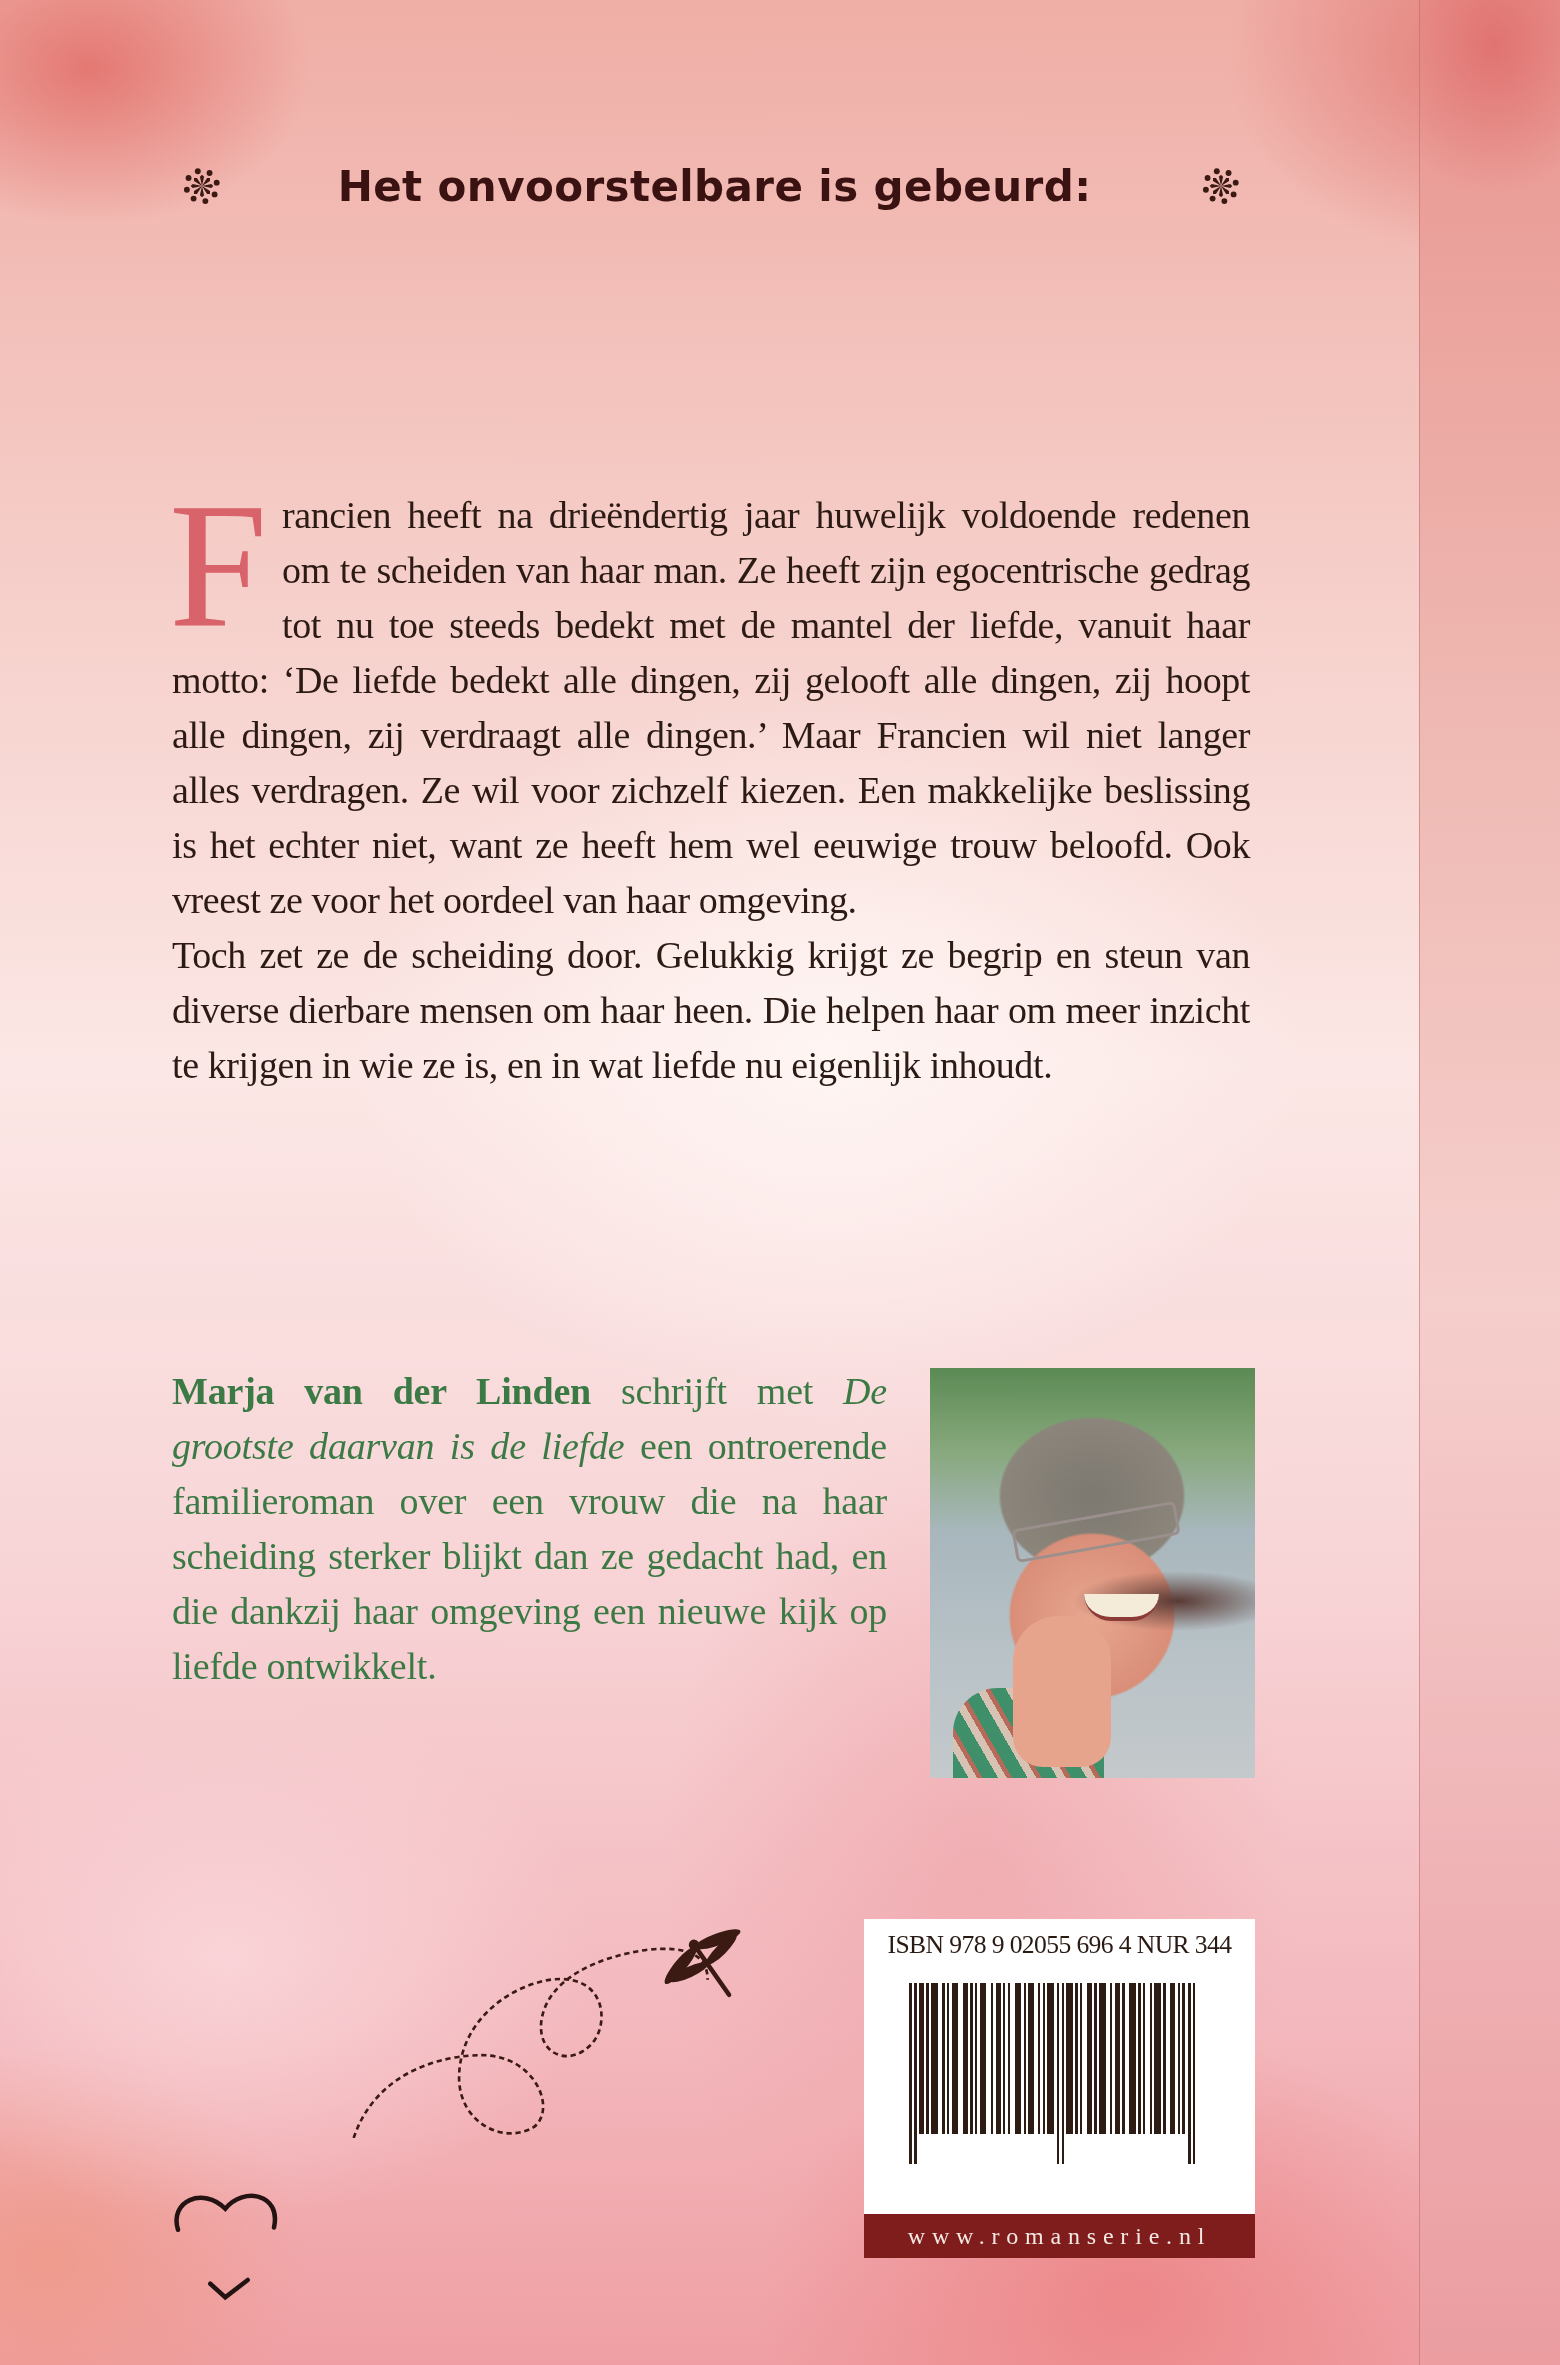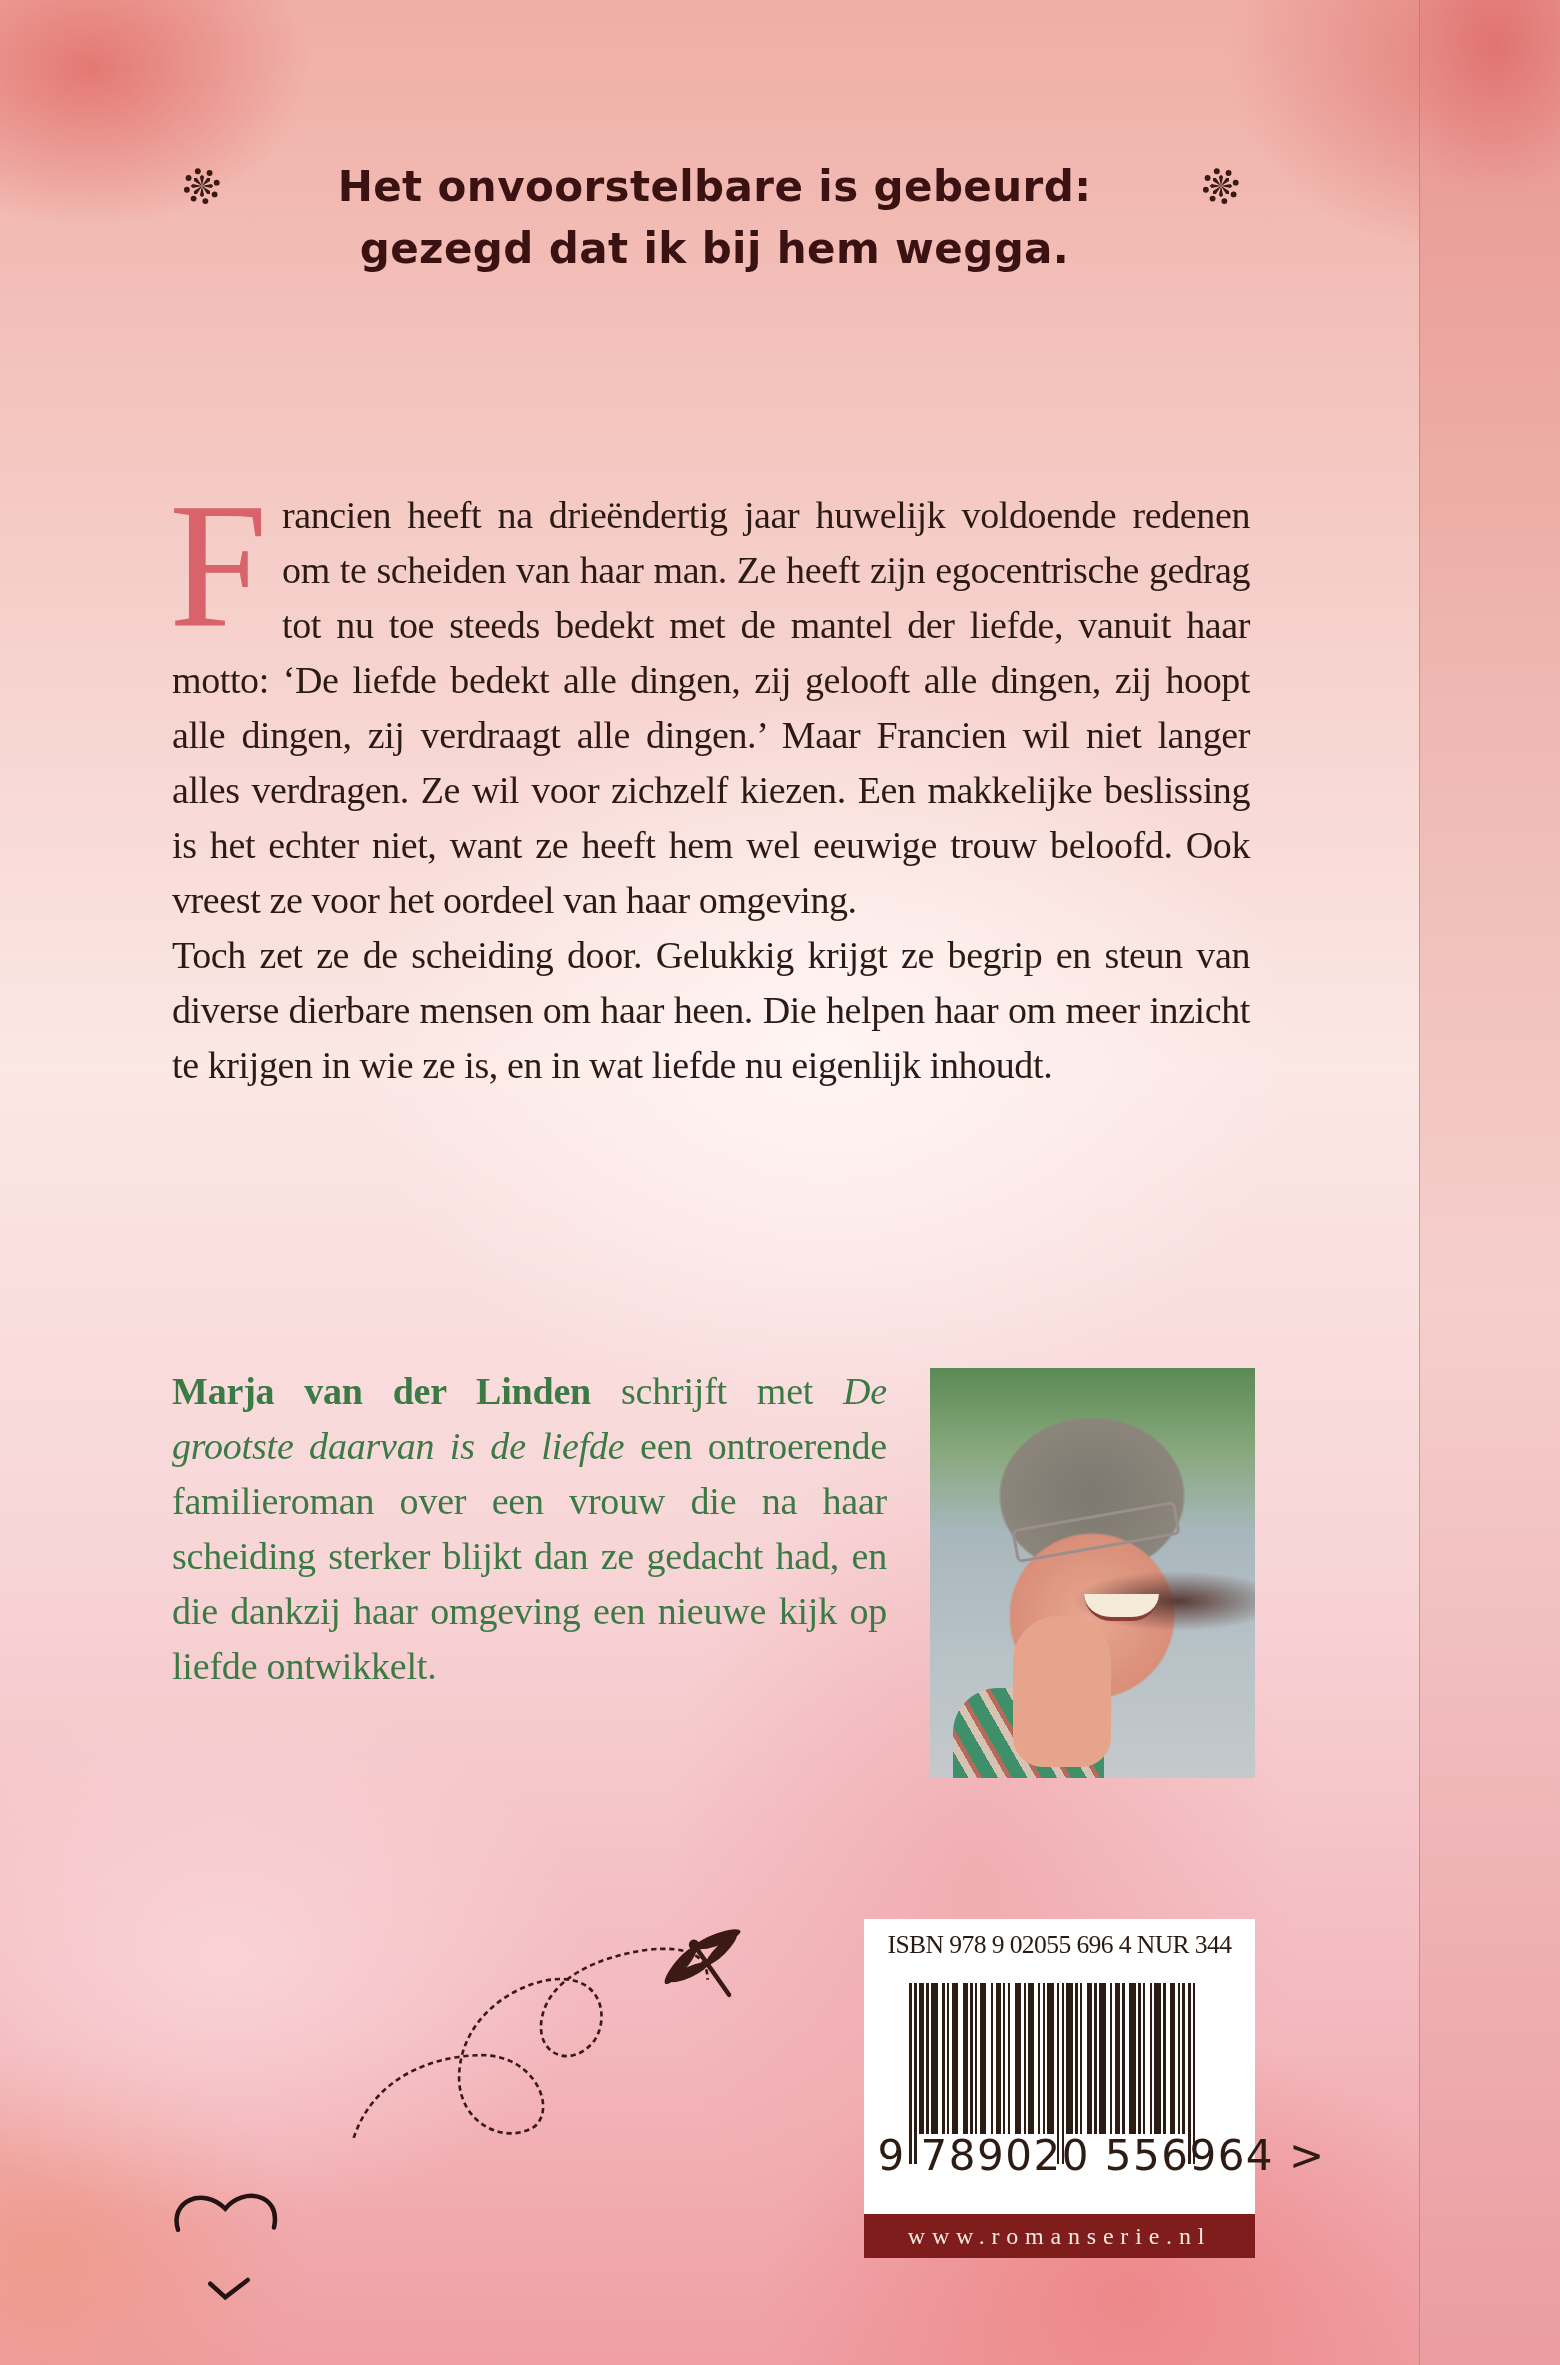--- a/index.html
+++ b/index.html
@@ -176,21 +176,20 @@
         <path d="M0,0 L-5,-22 L0,-27 L5,-22 Z" transform="rotate(225)"></path>
         <path d="M0,0 L-5,-22 L0,-27 L5,-22 Z" transform="rotate(270)"></path>
         <path d="M0,0 L-5,-22 L0,-27 L5,-22 Z" transform="rotate(315)"></path>
       </g>
     </g>
   </svg>
 </div>
 
 <div class="tagline">
   <div>Het onvoorstelbare is gebeurd:</div>
-  <div>gezegd dat ik bij hem wegga.</div>
 </div>
 
 <div class="blurb">
   <p><span class="dropcap">F</span><span>rancien heeft na drieëndertig jaar huwelijk voldoende redenen om te scheiden van haar man. Ze heeft zijn egocentrische gedrag tot nu toe steeds bedekt met de mantel der liefde, vanuit haar motto: ‘De liefde bedekt alle dingen, zij gelooft alle dingen, zij hoopt alle dingen, zij verdraagt alle dingen.’ Maar Francien wil niet langer alles verdragen. Ze wil voor zichzelf kiezen. Een makkelijke beslissing is het echter niet, want ze heeft hem wel eeuwige trouw beloofd. Ook vreest ze voor het oordeel van haar omgeving.</span></p>
   <p>Toch zet ze de scheiding door. Gelukkig krijgt ze begrip en steun van diverse dierbare mensen om haar heen. Die helpen haar om meer inzicht te krijgen in wie ze is, en in wat liefde nu eigenlijk inhoudt.</p>
 </div>
 
 <div class="author-blurb">
   <b>Marja van der Linden</b><span> schrijft met </span><i>De grootste daarvan is de liefde</i><span> een ontroerende familieroman over een vrouw die na haar scheiding sterker blijkt dan ze gedacht had, en die dankzij haar omgeving een nieuwe kijk op liefde ontwikkelt.</span>
 </div>
@@ -264,16 +263,15 @@
       <span style="width:2.3px;margin-right:4.5px"></span>
     <span style="width:2.3px"></span>
       <span style="width:6.8px"></span>
       <span style="width:2.3px;margin-right:4.5px"></span>
     <span style="width:5.3px"></span>
       <span style="width:2.3px"></span>
       <span style="width:2.3px;margin-right:3px"></span>
     <span class="guard" style="width:3px"></span>
       <span class="guard" style="width:2.3px"></span>
   </div>
-  <div class="barcode-digits">9 789020 556964 &gt;</div>
   <div class="website">www.romanserie.nl</div>
 </div>
 
 
 </body></html>

